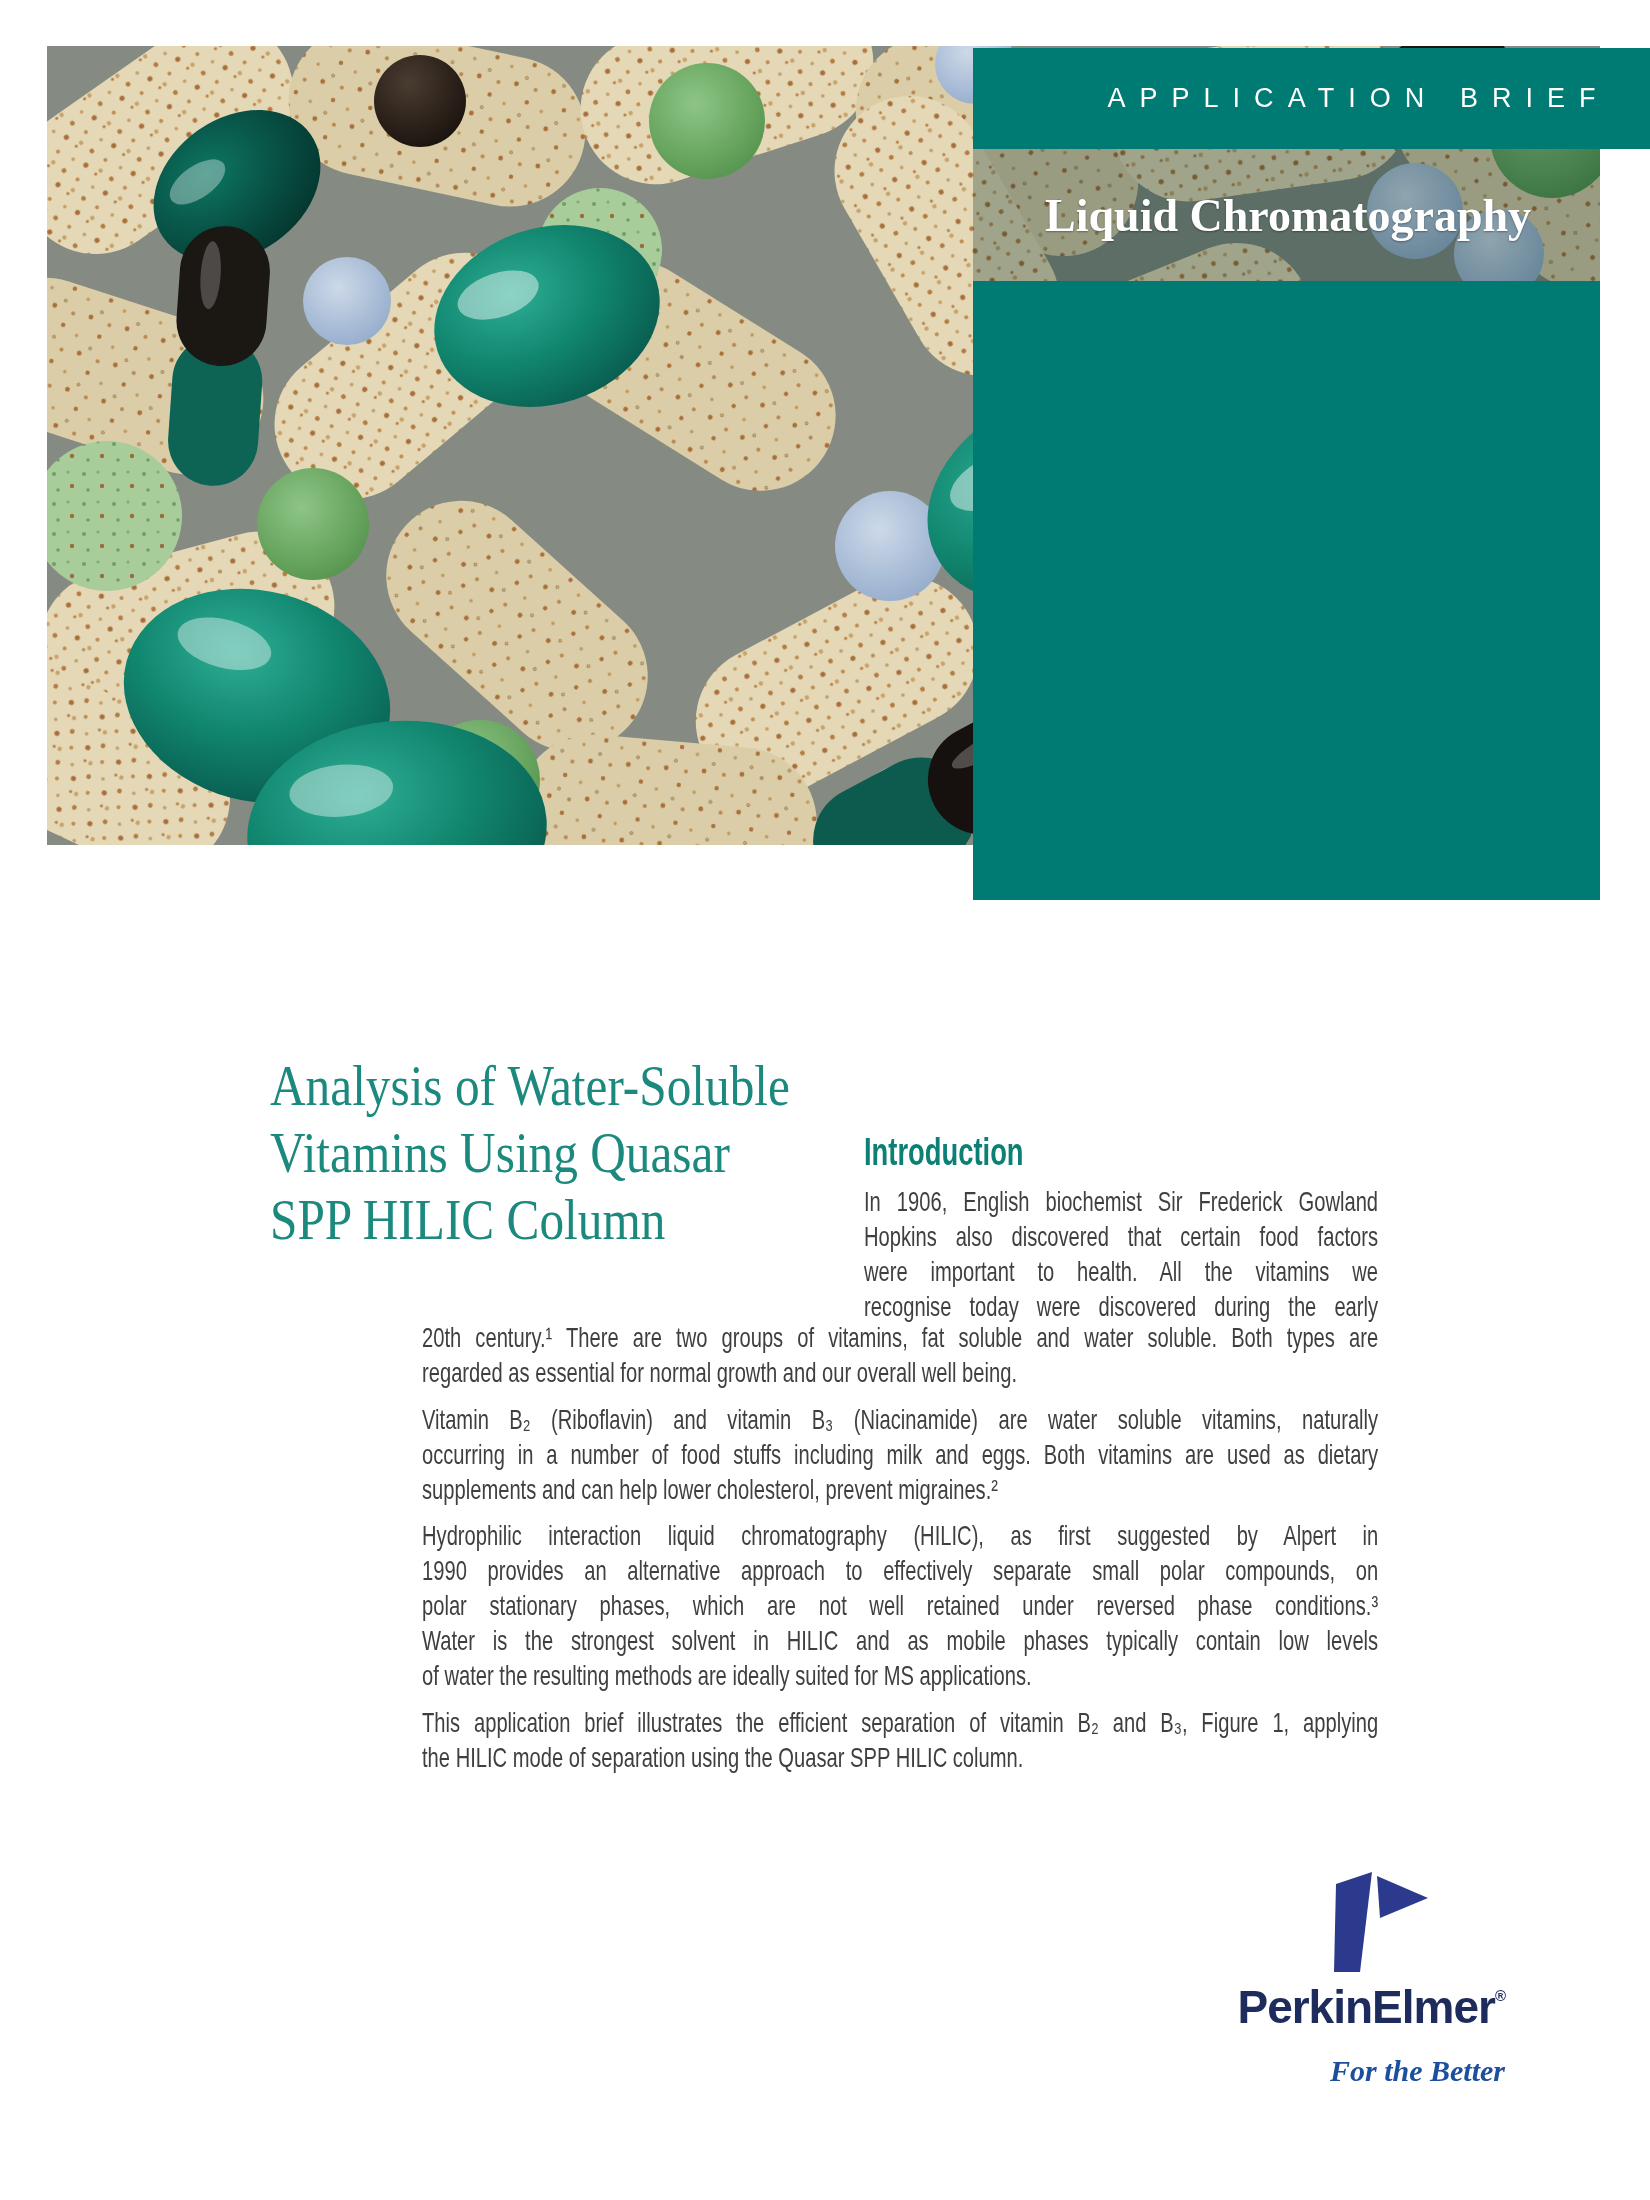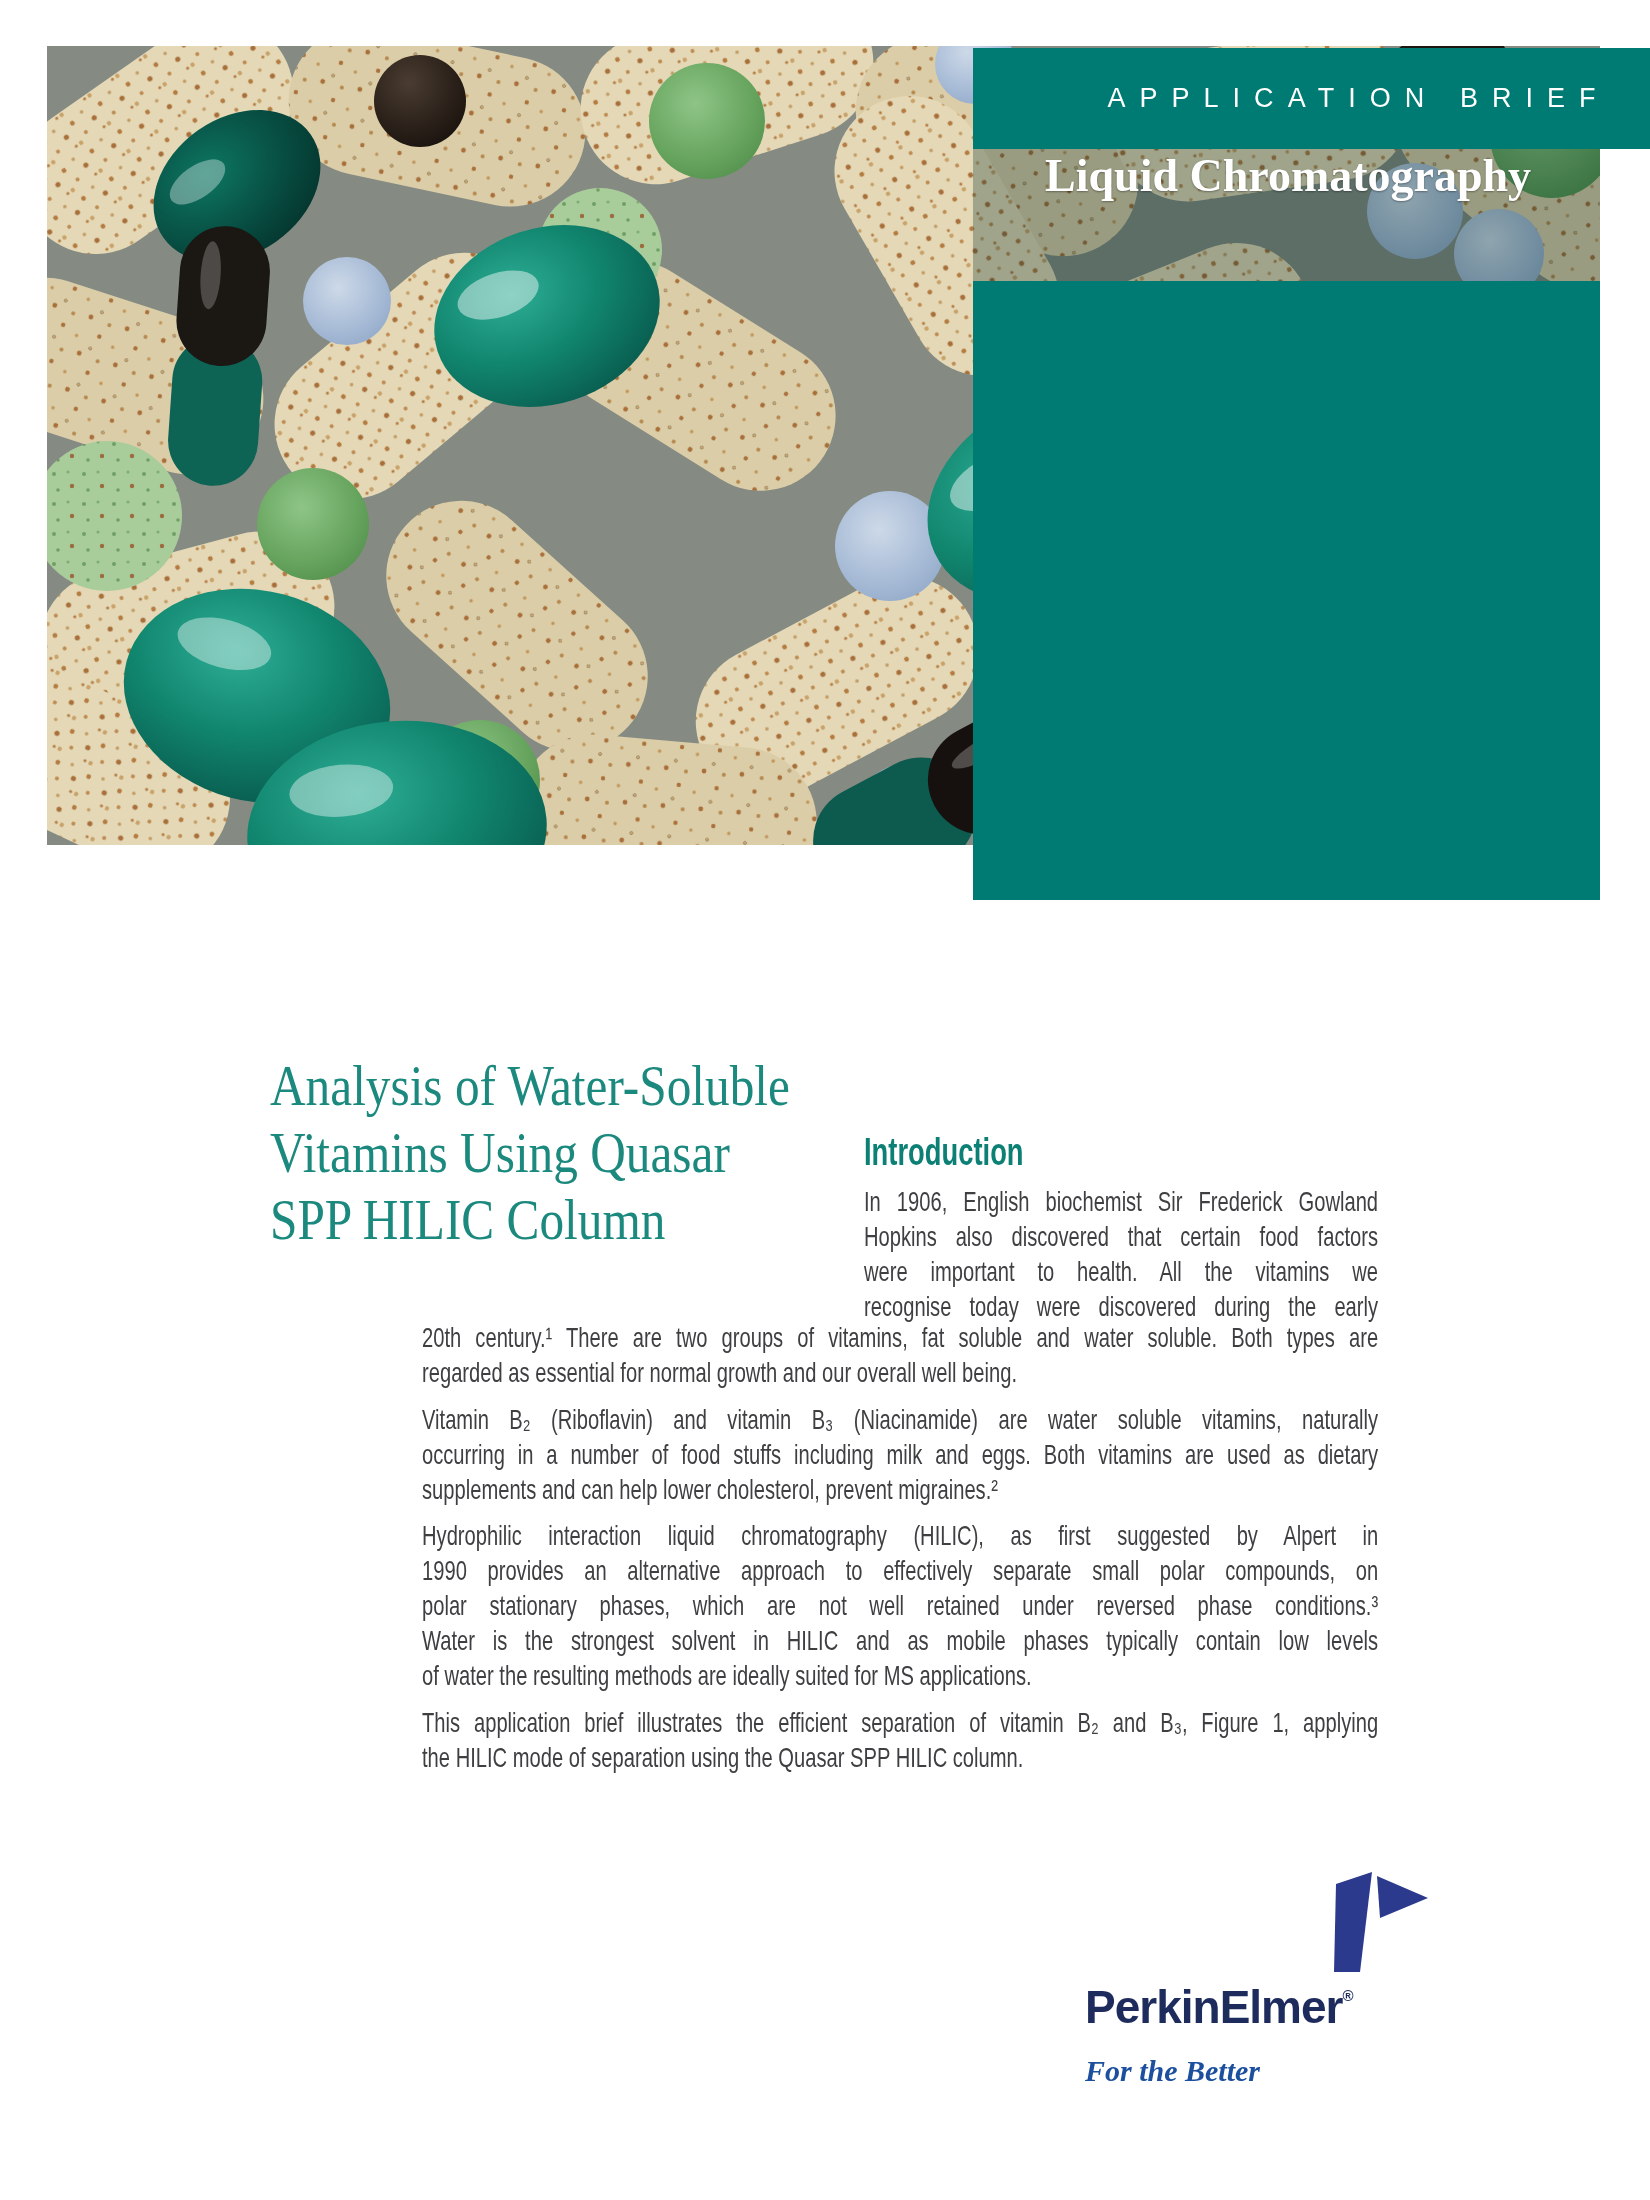--- a/index.html
+++ b/index.html
@@ -13,21 +13,21 @@
   .band-brief {
     position:absolute; left:926px; top:2px; width:741px; height:101px;
     background:var(--teal-panel); display:flex; align-items:center; justify-content:center;
   }
   .band-brief span {
     color:var(--banner-text); font-size:27px; letter-spacing:0.52em;
     padding-left:30px; white-space:nowrap;
   }
   .band-photo {
     position:absolute; left:926px; top:103px; width:627px; height:132px;
-    background:rgba(0,42,40,0.30); display:flex; align-items:flex-start;
+    background:rgba(0,42,40,0.30); display:flex; align-items:center;
   }
   .band-photo .cat {
     color:#ffffff; font-family:"Liberation Serif", serif; font-weight:bold;
     font-size:46px; padding-left:72px; white-space:nowrap;
     text-shadow:0 1px 2px rgba(0,0,0,0.35);
   }
   .band-solid {
     position:absolute; left:926px; top:235px; width:627px; height:619px;
     background:var(--teal-panel);
   }
@@ -48,21 +48,21 @@
   .bodytext { color:var(--body-text); font-size:28px; }
   .bline { height:35px; line-height:35px; }
   .just { text-align:justify; text-align-last:justify; }
   .lastline { text-align-last:left; }
   .body-block { position:absolute; left:422px; width:1328px; }
   .b1 { top:1320px; }
   .b2 { top:1402px; }
   .b3 { top:1518px; }
   .b4 { top:1705px; }
   
-  .brand { position:absolute; right:145px; top:1872px; width:420px; }
+  .brand { position:absolute; right:145px; top:1872px; width:420px; text-align:right; }
   .brand .mark { display:block; margin:0 52px 12px auto; }
   .wordmark {
     color:var(--wordmark-blue); font-size:46px; font-weight:bold;
     letter-spacing:-1px; line-height:1; white-space:nowrap;
   }
   .wordmark sup { font-size:15px; vertical-align:22px; }
   .tagline {
     margin-top:24px; font-family:"Liberation Serif", serif; font-style:italic;
     font-weight:bold; font-size:30px; color:var(--tagline-blue);
   }

